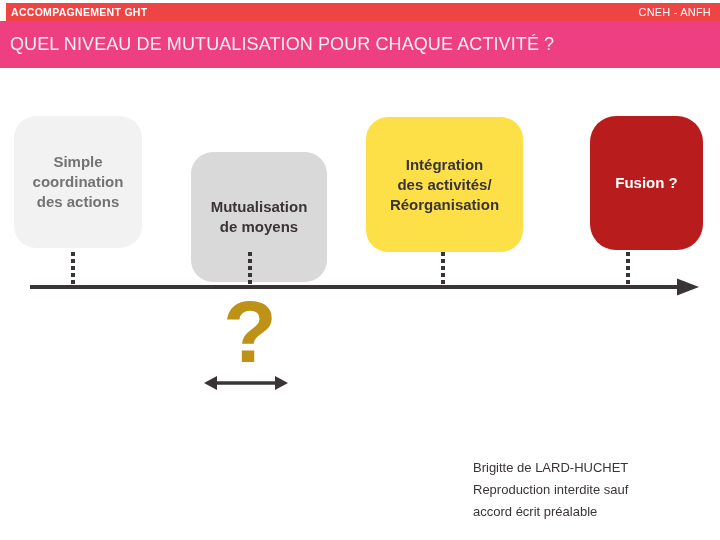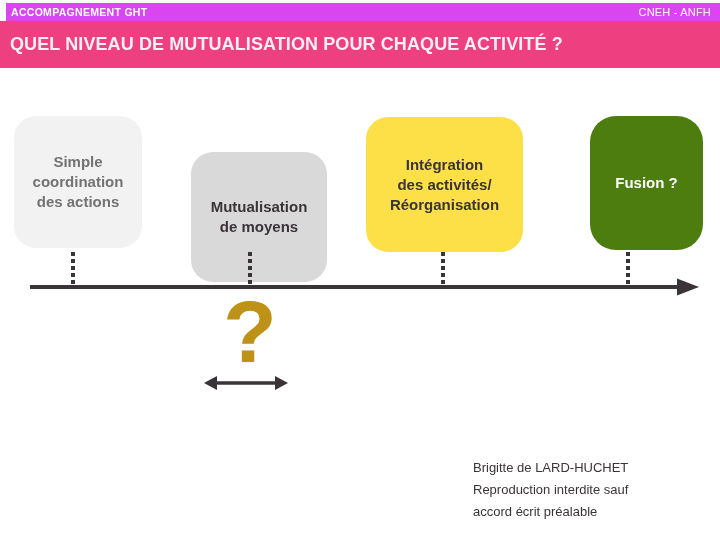--- a/index.html
+++ b/index.html
@@ -13,21 +13,21 @@
     display:flex;justify-content:space-between;align-items:center;
     padding:0 9px 0 5px;box-sizing:border-box;color:#ffffff;
   }
   .topbar-left{font-size:10.5px;font-weight:700;letter-spacing:.3px;}
   .topbar-right{font-size:11px;font-weight:400;letter-spacing:.2px;}
   
   .banner{
     position:absolute;left:0;top:21px;width:720px;height:47px;
     display:flex;align-items:center;padding-left:10px;box-sizing:border-box;
   }
-  .banner-title{font-size:18px;font-weight:700;letter-spacing:.1px;text-align:center;}
+  .banner-title{font-size:18px;font-weight:400;letter-spacing:.1px;text-align:center;}
   
   .level-box{
     position:absolute;display:flex;align-items:center;justify-content:center;
     text-align:center;font-weight:700;font-size:15px;line-height:20px;
     white-space:pre-line;border-radius:22px;box-sizing:border-box;padding:4px;
   }
   .box-1{left:14px;top:116px;width:128px;height:132px;}
   .box-2{left:191px;top:120px;width:136px;height:130px;margin-top:32px;}
   .box-3{left:366px;top:117px;width:157px;height:135px;}
   .box-4{left:590px;top:116px;width:113px;height:134px;border-radius:26px;}
@@ -50,41 +50,41 @@
   .credit{
     position:absolute;left:473px;top:457px;width:235px;
     font-size:13px;line-height:22px;color:#3A3438;white-space:pre-line;
   }
 </style>
 </head>
 <body>
 
 <div class="slide">
 
-  <div class="topbar" style="background-color: #d946ef;">
+  <div class="topbar" style="background-color: #ef4444;">
     <span class="topbar-left">ACCOMPAGNEMENT GHT</span>
     <span class="topbar-right">CNEH - ANFH</span>
   </div>
 
   <div class="banner" style="background-color: rgb(238, 63, 128); color: rgb(251, 239, 244);">
     <span class="banner-title">QUEL NIVEAU DE MUTUALISATION POUR CHAQUE ACTIVITÉ ?</span>
   </div>
 
   <div class="level-box box-1" style="background-color: rgb(242, 242, 242); color: #737373;">Simple
 coordination
 des actions</div>
 
   <div class="level-box box-2" style="background-color: rgb(217, 217, 217); color: rgb(58, 52, 56);">Mutualisation
 de moyens</div>
 
   <div class="level-box box-3" style="background-color: #fde047; color: rgb(58, 52, 56);">Intégration
 des activités/
 Réorganisation</div>
 
-  <div class="level-box box-4" style="background-color: #4d7c0f; color: rgb(255, 255, 255); text-align: right;">Fusion ?</div>
+  <div class="level-box box-4" style="background-color: #b91c1c; color: rgb(255, 255, 255); text-align: right;">Fusion ?</div>
 
   <div class="connector conn-1" style="color: rgb(58, 52, 56);"></div>
   <div class="connector conn-2" style="color: rgb(58, 52, 56);"></div>
   <div class="connector conn-3" style="color: rgb(58, 52, 56);"></div>
   <div class="connector conn-4" style="color: rgb(58, 52, 56);"></div>
 
   <svg class="timeline" viewBox="0 0 720 20" style="color: rgb(58, 52, 56);">
     <line x1="30" y1="10" x2="680" y2="10" stroke="currentColor" stroke-width="4"></line>
     <polygon points="677,1.5 699,10 677,18.5" fill="currentColor"></polygon>
   </svg>

